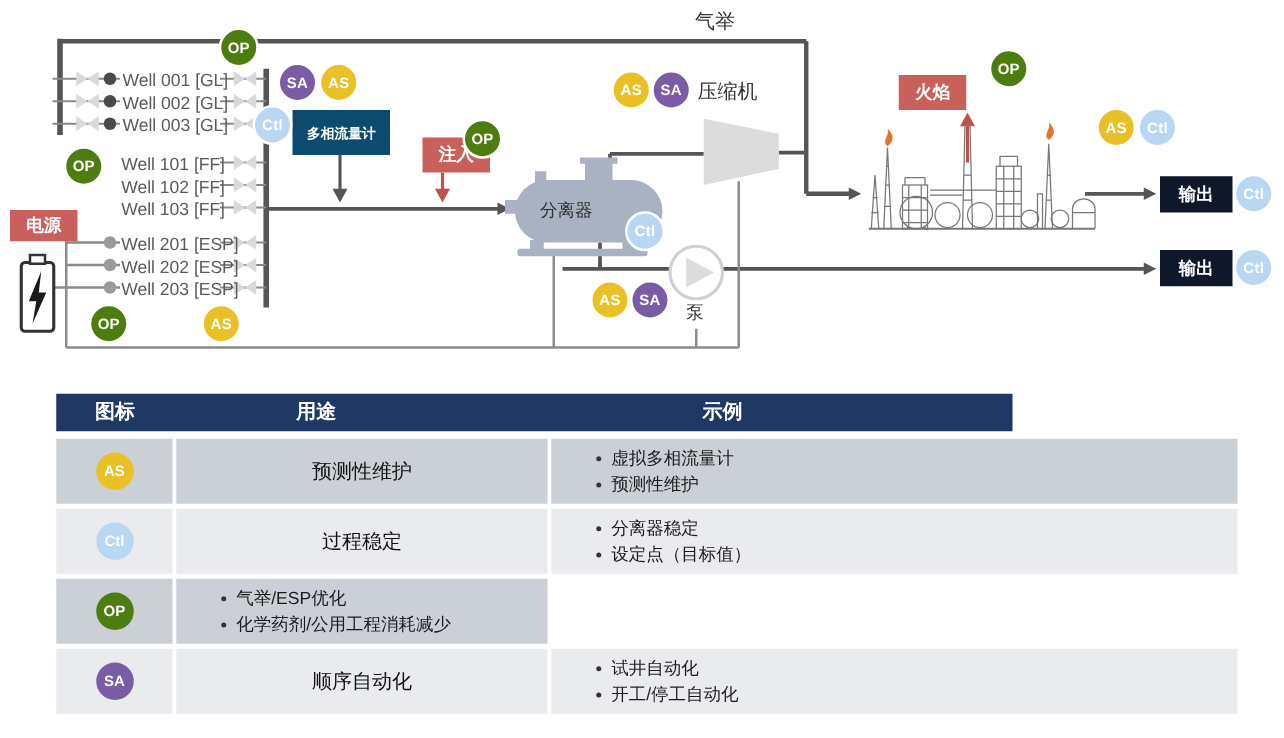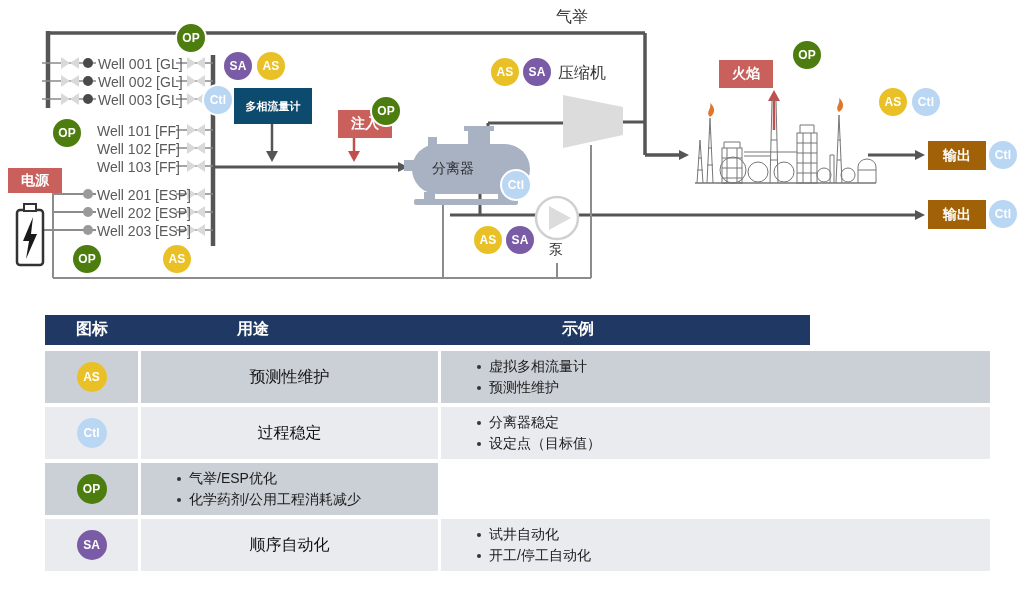--- a/index.html
+++ b/index.html
@@ -9,21 +9,21 @@
   
   .badge{position:absolute;width:32px;height:32px;border:2px solid #fff;box-sizing:border-box;
          border-radius:50%;display:flex;align-items:center;justify-content:center;
          color:#fff;font-weight:bold;font-size:12px;letter-spacing:.2px;}
   .b-op{background:#4d7c0f;} .b-as{background:#e9c127;} .b-sa{background:#7a5ba5;} .b-ctl{background:#b9d6f3;}
   
   .tag{position:absolute;display:flex;align-items:center;justify-content:center;color:#fff;
        font-size:14px;font-weight:600;}
   .tag-red{background:#c9605c;}
   .tag-dark{background:#0c4a6e;font-weight:700;font-size:11px;}
-  .tag-blue{background:#a16207;font-weight:bold;}
+  .tag-blue{background:#0f172a;font-weight:bold;}
   .dlabel{position:absolute;color:#333;font-size:16px;white-space:nowrap;}
   .well-label{position:absolute;font-size:14px;color:#5a5a5a;white-space:nowrap;}
   
   #legend{position:absolute;left:45px;top:315px;width:765px;}
   .thead{position:relative;height:30px;background:#1f3864;}
   .thead span{position:absolute;top:4px;transform:translateX(-50%);color:#fff;font-size:16px;font-weight:bold;}
   .trows{margin-top:6px;}
   .trow{display:grid;grid-template-columns:93px 297px 549px;column-gap:3px;height:52px;margin-bottom:4px;}
   .trow.dark > div{background:#cbcfd6;}
   .trow.light > div{background:#e9ebef;}

